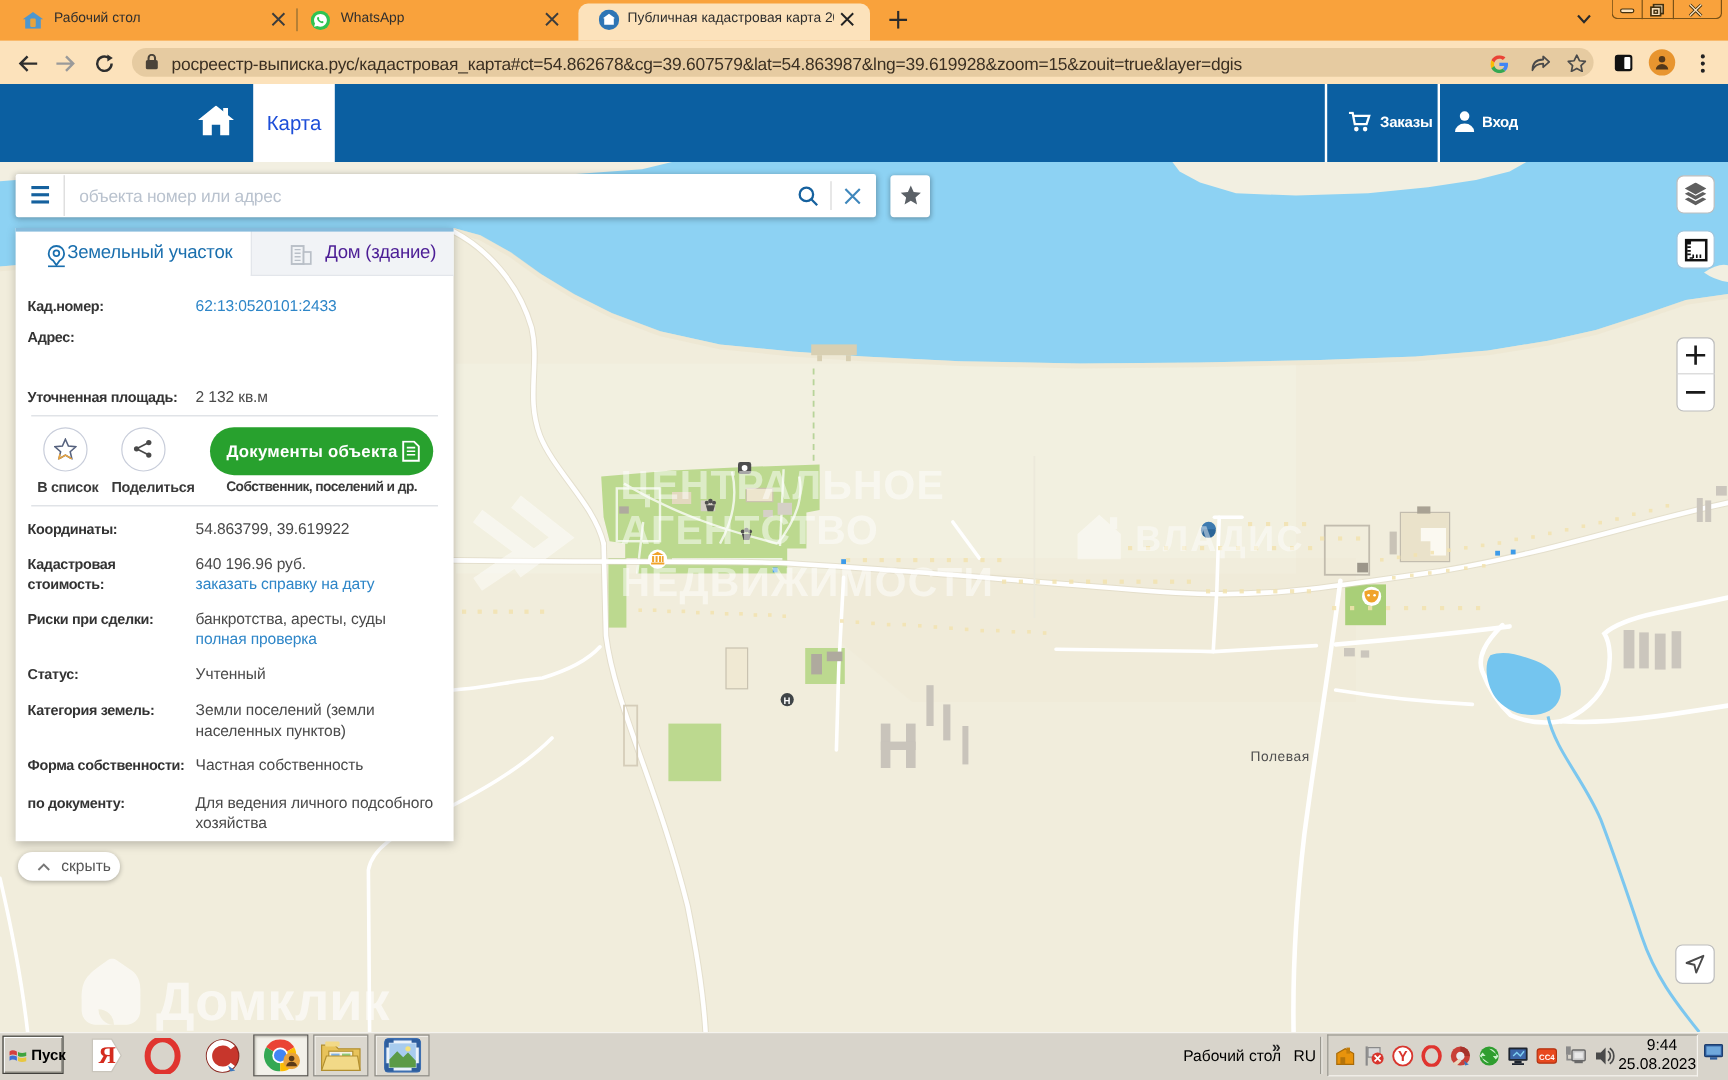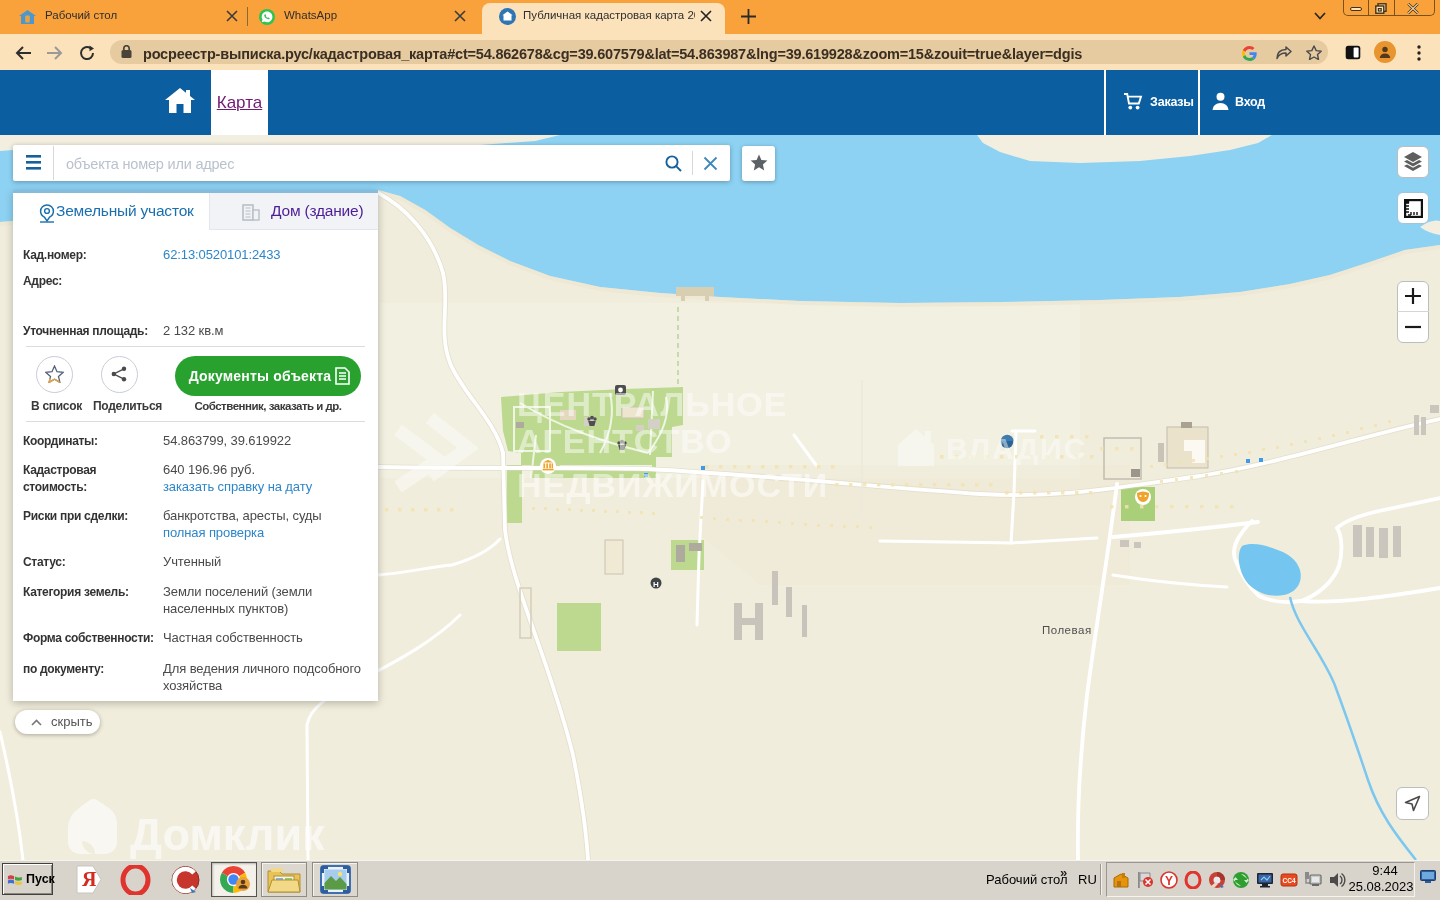--- a/index.html
+++ b/index.html
@@ -4,26 +4,26 @@
 *{margin:0;padding:0;box-sizing:border-box;}
 html,body{width:1440px;height:900px;overflow:hidden;font-family:"Liberation Sans",sans-serif;}
 .abs{position:absolute;}
 #stage{position:relative;width:1440px;height:900px;background:#F1EDDC;}
 
 #tabbar{left:0;top:0;width:1440px;height:34px;background:#F9A23C;}
 .tabtxt{font-size:11.5px;color:#2E2E2E;}
 #activetab{left:482px;top:3px;width:243px;height:31px;background:#FCE2BB;border-radius:8px 8px 0 0;}
 #toolbar{left:0;top:34px;width:1440px;height:36px;background:#FCE2BB;}
 #addrpill{left:110px;top:40px;width:1218px;height:24px;background:#E6CBA1;border-radius:12px;}
-#urltxt{left:143px;top:46px;font-size:14.5px;color:#3A2F22;letter-spacing:-0.2px;font-weight:bold;}
+#urltxt{left:143px;top:46px;font-size:14.5px;color:#3A2F22;letter-spacing:-0.2px;}
 
 #winctl{left:1343px;top:0;width:92px;height:16px;border:1px solid #7A5217;border-top:none;border-radius:0 0 5px 5px;}
 
 #navbar{left:0;top:70px;width:1440px;height:65px;background:#0B5FA1;}
-#kartatab{left:211px;top:70px;width:57px;height:65px;background:#fff;color:#701a75;font-size:17px;text-align:center;line-height:66px;text-decoration:underline;}
+#kartatab{left:211px;top:70px;width:68px;height:65px;background:#fff;color:#1d4ed8;font-size:17px;text-align:center;line-height:66px;}
 .navsep{top:70px;width:2px;height:65px;background:#fff;}
 .navitem{color:#fff;font-size:12.5px;font-weight:bold;letter-spacing:-0.2px;}
 
 #searchbar{left:13px;top:145px;width:717px;height:36px;background:#fff;border-radius:2px;box-shadow:0 1px 5px rgba(0,0,0,.3);}
 #starbtn{left:742px;top:146px;width:33px;height:35px;background:#fff;border-radius:3px;box-shadow:0 1px 4px rgba(0,0,0,.3);text-align:center;}
 .mapbtn{background:#fff;border:1px solid #BDBDBD;border-radius:6px;}
 
 #panel{left:13px;top:190px;width:365px;height:511px;background:#fff;box-shadow:0 2px 8px rgba(0,0,0,.25);}
 #ptab2{left:196px;top:0;width:169px;height:40px;background:#F1F3F6;color:#B9BFC7;font-size:17px;border-bottom:1px solid #E3E6EB;border-left:1px solid #E3E6EB;}
 .plabel{left:10px;width:147px;font-size:12px;font-weight:bold;color:#333;line-height:16.5px;letter-spacing:-0.3px;}
@@ -514,21 +514,21 @@
         <circle cx="2.8" cy="8" r="2.2" fill="#4A4A4A"></circle>
         <circle cx="13" cy="13.2" r="2.2" fill="#4A4A4A"></circle>
         <path d="M13 2.8 L2.8 8 L13 13.2" stroke="#4A4A4A" stroke-width="1.4" fill="none"></path>
       </svg>
     <div class="abs circlbl" style="left:80px">Поделиться</div>
     <div class="abs" id="greenbtn">Документы объекта</div>
     <svg class="abs" style="left:322px;top:177px" width="15" height="18" viewBox="0 0 15 18">
         <path d="M1 1 H10 L14 5 V17 H1 Z" fill="none" stroke="#fff" stroke-width="1.6"></path>
         <path d="M4 6 H11 M4 9 H11 M4 12 H11" stroke="#fff" stroke-width="1.3"></path>
       </svg>
-    <div class="abs" style="left:155px;top:210px;width:200px;text-align:center;font-size:11.5px;font-weight:bold;color:#3A3A3A;white-space:nowrap;letter-spacing:-0.5px">Собственник, заказать и др.</div>
+    <div class="abs" style="left:155px;top:210px;width:200px;text-align:center;font-size:11.5px;font-weight:bold;color:#3A3A3A;white-space:nowrap;letter-spacing:-0.5px">Собственник, поселений и др.</div>
     <div class="abs psep" style="top:231px"></div>
 
     <div class="abs plabel" style="top:243px">Координаты:</div>
     <div class="abs pval" style="top:243px">54.863799, 39.619922</div>
     <div class="abs plabel" style="top:272px">Кадастровая<br>стоимость:</div>
     <div class="abs pval" style="top:272px">640 196.96 руб.<br><span class="plink">заказать справку на дату</span></div>
     <div class="abs plabel" style="top:318px">Риски при сделки:</div>
     <div class="abs pval" style="top:318px">банкротства, аресты, суды<br><span class="plink">полная проверка</span></div>
     <div class="abs plabel" style="top:364px">Статус:</div>
     <div class="abs pval" style="top:364px">Учтенный</div>

